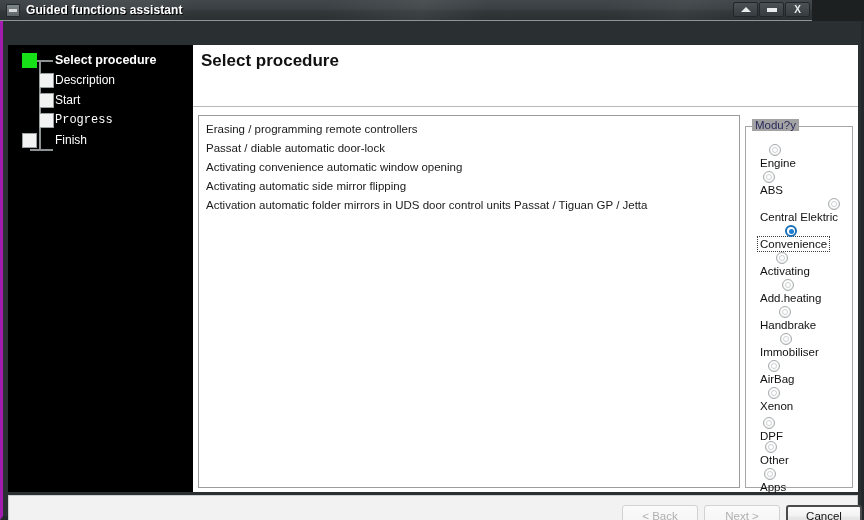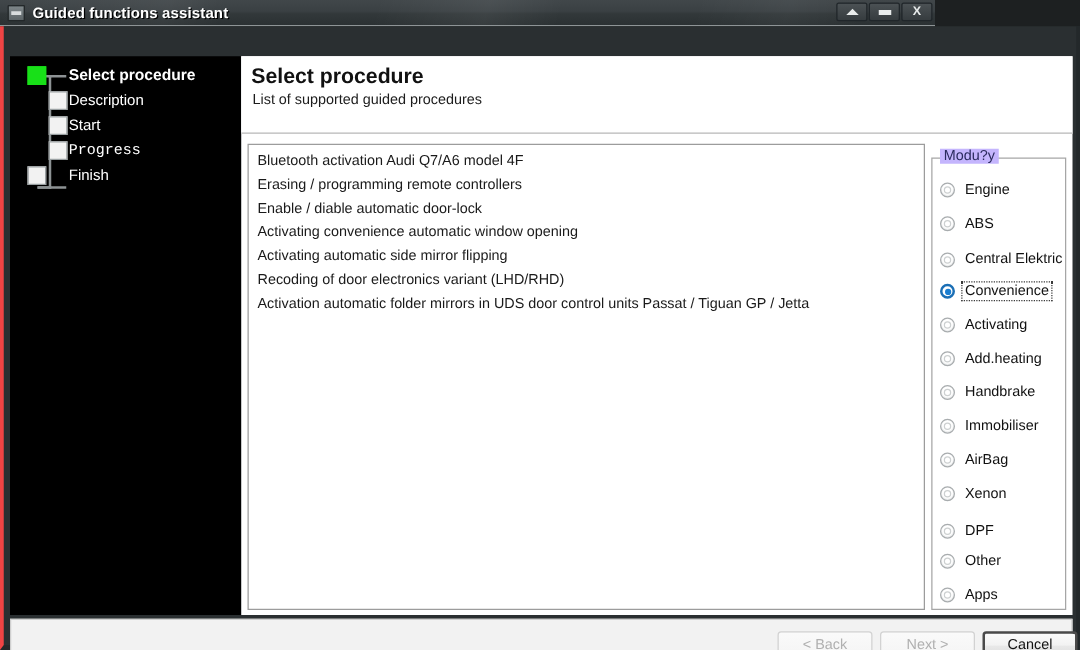--- a/index.html
+++ b/index.html
@@ -18,21 +18,21 @@
     height: 520px;
     overflow: hidden;
     background: #1d2021;
     box-sizing: border-box;
   }
 
   
   .titlebar {
     position: absolute;
     left: 0; top: 0;
-    width: 748px;
+    width: 812px;
     height: 21px;
     background:
       linear-gradient(105deg, rgba(255,255,255,0.00) 0%, rgba(255,255,255,0.05) 18%, rgba(255,255,255,0.00) 24%,
                       rgba(255,255,255,0.00) 40%, rgba(255,255,255,0.06) 52%, rgba(255,255,255,0.00) 60%,
                       rgba(255,255,255,0.00) 74%, rgba(255,255,255,0.04) 84%, rgba(255,255,255,0.00) 92%),
       linear-gradient(to bottom, #41474a 0%, #3a4043 45%, #32383a 55%, #2b3133 100%);
     border-bottom: 1px solid #8e9496;
     box-sizing: border-box;
   }
   .win-icon {
@@ -103,21 +103,21 @@
   }
 
   
   .frame {
     position: absolute;
     left: 0; top: 21px;
     width: 864px;
     height: 499px;
     background: #2a2f31;
     box-sizing: border-box;
-    border-left: 3px solid #ef4444;
+    border-left: 3px solid #a21caf;
     border-right: 3px solid #23282a;
     border-bottom: 4px solid #23282a;
   }
 
   
   .sidebar {
     position: absolute;
     left: 5px; top: 24px;
     width: 185px;
     height: 447px;
@@ -226,32 +226,33 @@
     width: 108px;
     height: 362px;
     border: 1px solid #a6a6a6;
     box-sizing: border-box;
     background: transparent;
   }
   .fs-legend {
     position: absolute;
     left: 7px; top: 0;
     padding: 0 3px;
-    background: #c4b5fd;
+    background: #a3a3a3;
     font-size: 11.5px;
     color: #2b2b5e;
     white-space: nowrap;
   }
   .radio-row {
     position: absolute;
     left: 7px;
     height: 16px;
     display: flex;
     align-items: center;
     cursor: default;
+    flex-direction: column;
   }
   .radio {
     position: relative;
     width: 12px; height: 12px;
     border-radius: 50%;
     box-sizing: border-box;
     border: 1px solid #a8acae;
     background: radial-gradient(circle at 50% 45%, #ffffff 0%, #ffffff 52%, #e2e4e5 75%, #f4f5f5 100%);
     flex: none;
   }
@@ -380,30 +381,27 @@
       <div class="step" style="left:0; top:88px;">
         <div class="step-box" style="left:14px; top:0;"></div>
         <div class="step-label" style="left:47px; top:0;">Finish</div>
       </div>
     </div>
 
     <div class="content">
 
       <div class="page-header">
         <div class="page-title">Select procedure</div>
-        <div class="page-sub">List of supported guided procedures</div>
       </div>
 
       <div class="listbox">
-        <div class="list-item">Bluetooth activation Audi Q7/A6 model 4F</div>
         <div class="list-item">Erasing / programming remote controllers</div>
-        <div class="list-item">Enable / diable automatic door-lock</div>
+        <div class="list-item">Passat / diable automatic door-lock</div>
         <div class="list-item">Activating convenience automatic window opening</div>
         <div class="list-item">Activating automatic side mirror flipping</div>
-        <div class="list-item">Recoding of door electronics variant (LHD/RHD)</div>
         <div class="list-item">Activation automatic folder mirrors in UDS door control units Passat / Tiguan GP / Jetta</div>
       </div>
 
       <div class="modules">
         <div class="fs-border"></div>
         <div class="fs-legend">Modu?y</div>
 
         <div class="radio-row" style="top:25px;">
           <span class="radio"></span>
           <span class="radio-label">Engine</span>

